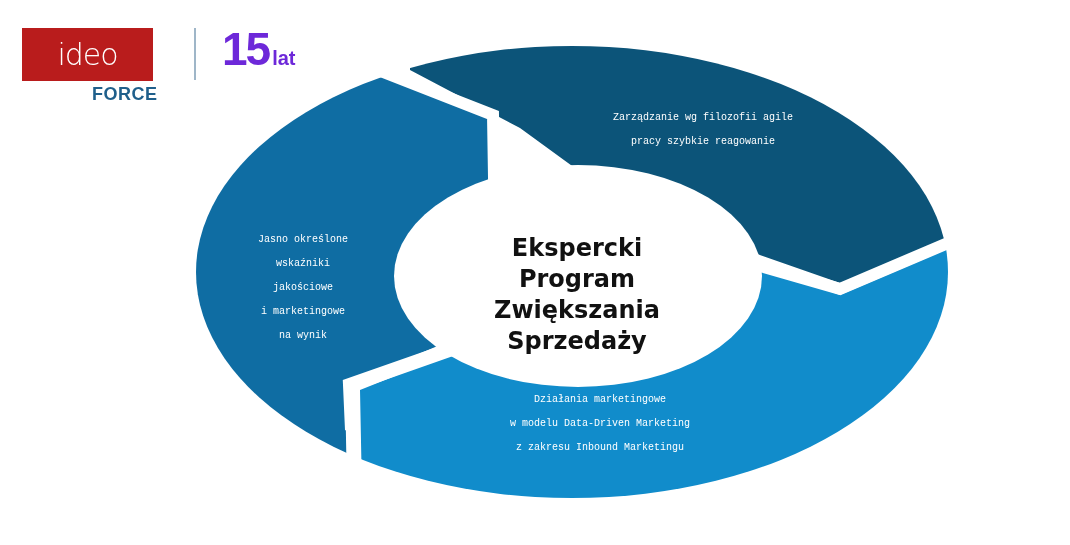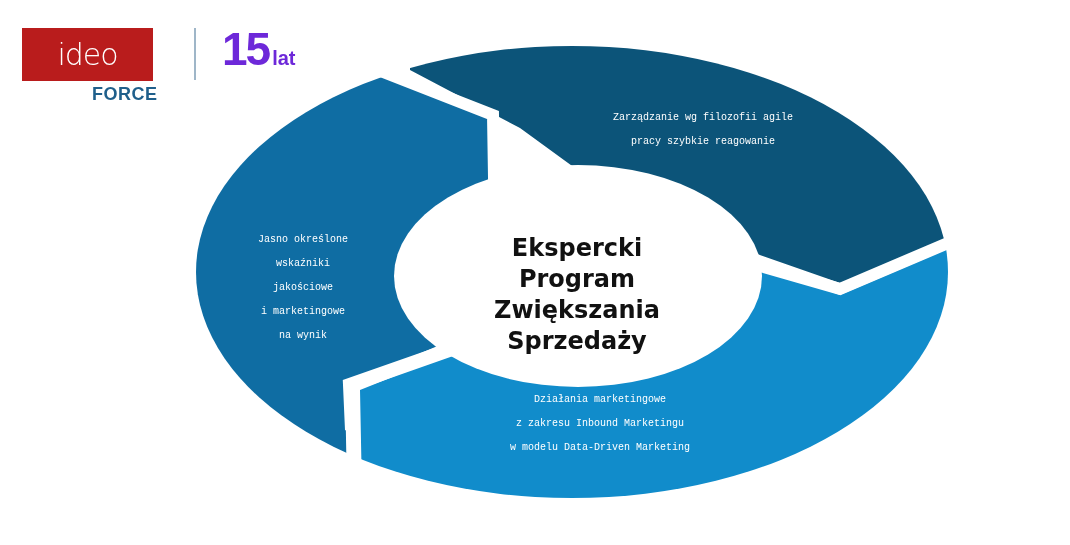--- a/index.html
+++ b/index.html
@@ -58,22 +58,22 @@
   <div>na wynik</div>
 </div>
 
 <div class="seg-text" style="left:548px; top:106px; width:310px;">
   <div>Zarządzanie wg filozofii agile</div>
   <div>pracy szybkie reagowanie</div>
 </div>
 
 <div class="seg-text" style="left:440px; top:388px; width:320px;">
   <div>Działania marketingowe</div>
+  <div>w modelu Data-Driven Marketing</div>
   <div>z zakresu Inbound Marketingu</div>
-  <div>w modelu Data-Driven Marketing</div>
 </div>
 
 <div class="center-text">
   <div>Ekspercki</div>
   <div>Program</div>
   <div>Zwiększania</div>
   <div>Sprzedaży</div>
 </div>
 
 </body></html>

